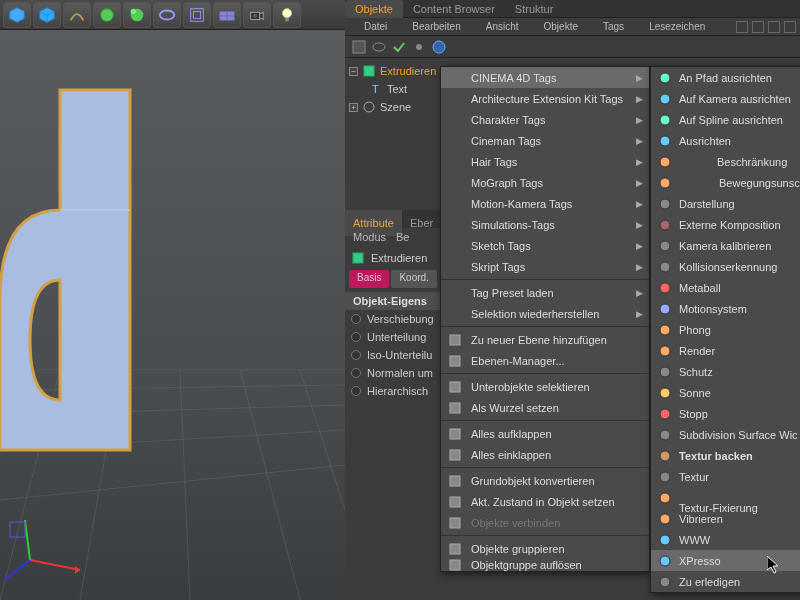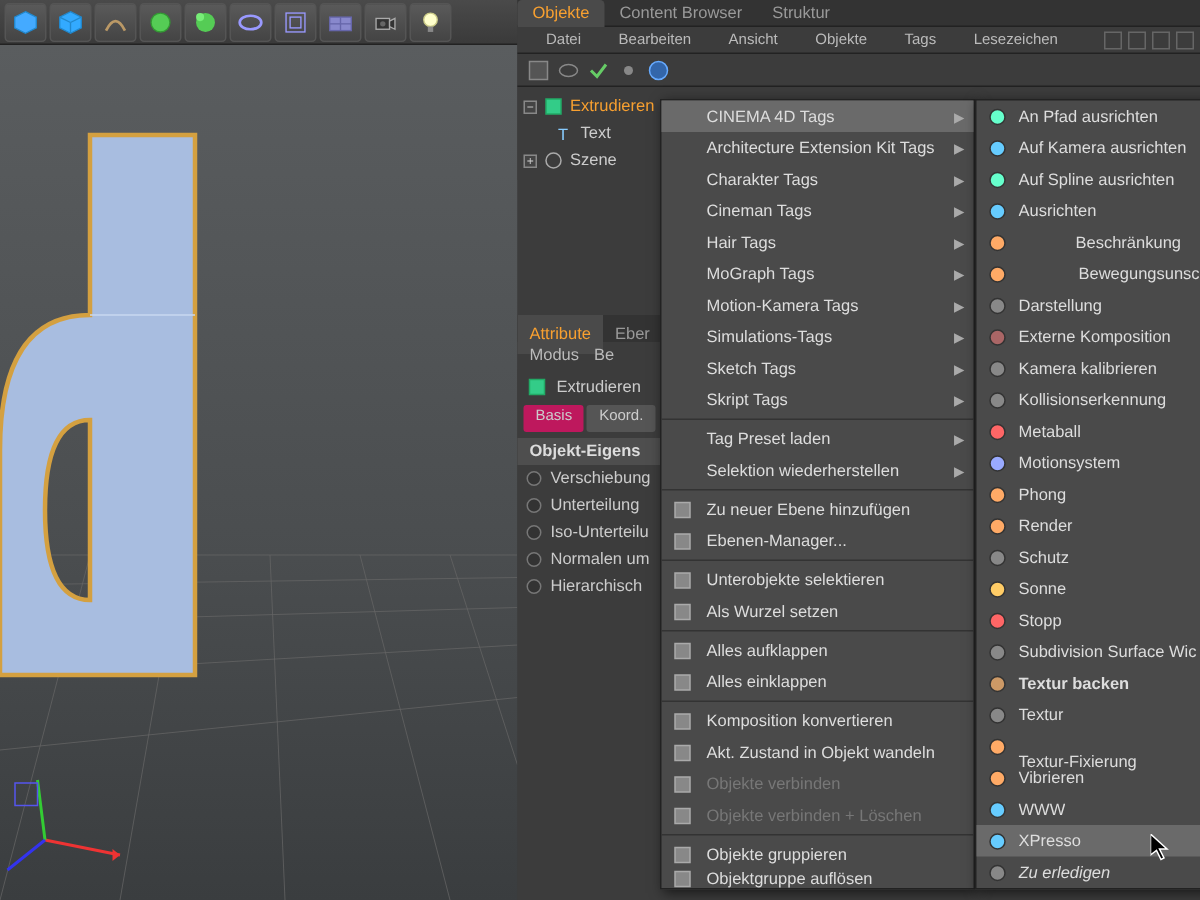--- a/index.html
+++ b/index.html
@@ -378,46 +378,38 @@
       </div>
       <span>Alles einklappen</span>
     </div>
     <div class="cm-sep"></div>
     <div class="cm-item">
       <div class="cm-icon">
         <svg width="14" height="14" viewBox="0 0 14 14">
           <rect x="2" y="2" width="10" height="10" fill="#888" stroke="#aaa"></rect>
         </svg>
       </div>
-      <span>Komposition konvertieren</span>
-    </div>
-    <div class="cm-item">
-      <div class="cm-icon">
-        <svg width="14" height="14" viewBox="0 0 14 14">
-          <rect x="2" y="2" width="10" height="10" fill="#888" stroke="#aaa"></rect>
-        </svg>
-      </div>
-      <span>Akt. Zustand in Objekt wandeln</span>
+      <span>Grundobjekt konvertieren</span>
+    </div>
+    <div class="cm-item">
+      <div class="cm-icon">
+        <svg width="14" height="14" viewBox="0 0 14 14">
+          <rect x="2" y="2" width="10" height="10" fill="#888" stroke="#aaa"></rect>
+        </svg>
+      </div>
+      <span>Akt. Zustand in Objekt setzen</span>
     </div>
     <div class="cm-item" style="color: rgb(119, 119, 119);">
       <div class="cm-icon">
         <svg width="14" height="14" viewBox="0 0 14 14">
           <rect x="2" y="2" width="10" height="10" fill="#888" stroke="#aaa"></rect>
         </svg>
       </div>
       <span>Objekte verbinden</span>
     </div>
-    <div class="cm-item" style="color: rgb(119, 119, 119);">
-      <div class="cm-icon">
-        <svg width="14" height="14" viewBox="0 0 14 14">
-          <rect x="2" y="2" width="10" height="10" fill="#888" stroke="#aaa"></rect>
-        </svg>
-      </div>
-      <span>Objekte verbinden + Löschen</span>
-    </div>
     <div class="cm-sep"></div>
     <div class="cm-item">
       <div class="cm-icon">
         <svg width="14" height="14" viewBox="0 0 14 14">
           <rect x="2" y="2" width="10" height="10" fill="#888" stroke="#aaa"></rect>
         </svg>
       </div>
       <span>Objekte gruppieren</span>
     </div>
     <div class="cm-item" style="height: 12px; overflow: hidden;">
@@ -622,19 +614,19 @@
         </svg>
       </div>
       <span style="white-space: nowrap; overflow: hidden;">XPresso</span>
     </div>
     <div class="sm-item">
       <div class="sm-icon">
         <svg width="14" height="14" viewBox="0 0 14 14">
           <circle cx="7" cy="7" r="5" fill="#888" stroke="#333"></circle>
         </svg>
       </div>
-      <span style="white-space: nowrap; overflow: hidden; font-style: italic;">Zu erledigen</span>
+      <span style="white-space: nowrap; overflow: hidden;">Zu erledigen</span>
     </div>
   </div>
 
 <svg class="cursor" width="16" height="20" viewBox="0 0 16 20">
     <polygon points="0,0 0,14 4,11 7,17 9,16 6,10 11,10" fill="#000" stroke="#fff" stroke-width="1"></polygon>
   </svg>
 
 </body></html>

